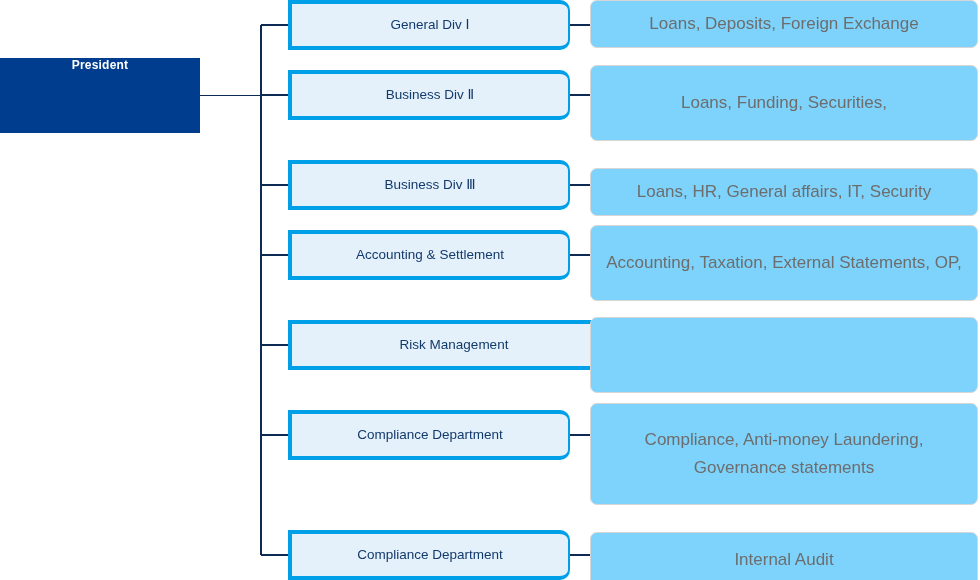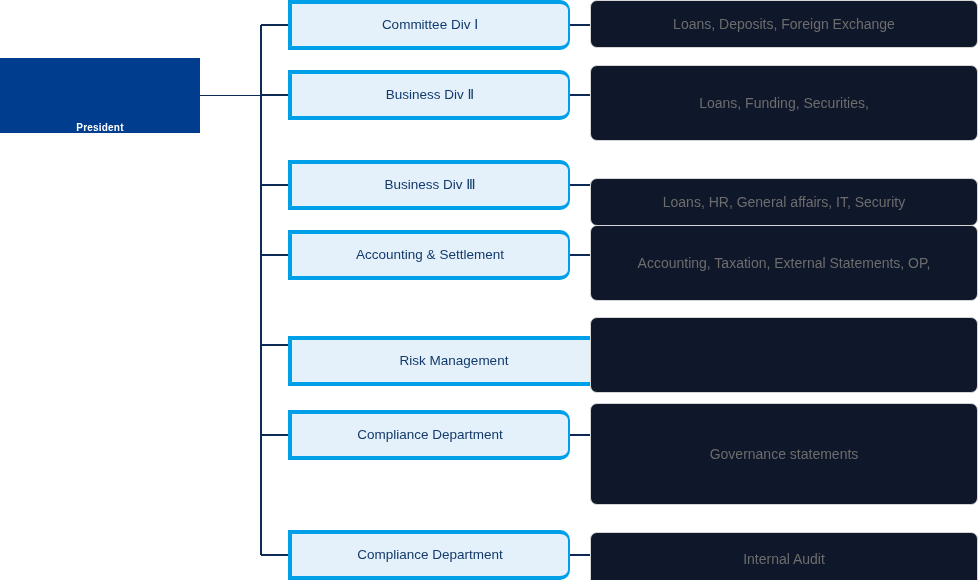--- a/index.html
+++ b/index.html
@@ -29,25 +29,25 @@
     top: 0;
     width: 980px;
     height: 580px;
     pointer-events: none;
   }
 
   
   .root-node {
     position: absolute;
     display: flex;
-    align-items: flex-end;
+    align-items: flex-start;
     justify-content: center;
     box-sizing: border-box;
     color: #ffffff;
-    font-size: 10px;
+    font-size: 12px;
     font-weight: bold;
     letter-spacing: 0.2px;
   }
 
   
   .unit-node {
     position: absolute;
     box-sizing: border-box;
     display: flex;
     align-items: center;
@@ -64,25 +64,25 @@
     line-height: 1.35;
   }
 
   
   .duty-node {
     position: absolute;
     box-sizing: border-box;
     display: flex;
     align-items: center;
     justify-content: center;
-    background: #0f172a;
+    background: #7dd3fc;
     border: 1px solid #d6d6d6;
     border-radius: 7px;
     color: #6d6d6d;
-    font-size: 14px;
+    font-size: 17px;
     text-align: center;
     line-height: 1.62;
     padding: 22px 12px;
   }
   .duty-node .duty-text {
     display: block;
     width: 100%;
   }
   .duty-node .duty-line {
     display: block;
@@ -111,63 +111,64 @@
       <line x1="261" y1="555" x2="288" y2="555" stroke="#0d2a55" stroke-width="1.6" shape-rendering="crispEdges"></line>
       <line x1="570" y1="555" x2="590" y2="555" stroke="#0d2a55" stroke-width="1.6" shape-rendering="crispEdges"></line>
     </svg>
 
   <div class="root-node" id="root-node" style="left: 0px; top: 58px; width: 200px; height: 75px; background: rgb(0, 61, 143); color: rgb(255, 255, 255);">
     <span>President</span>
   </div>
 
   <div id="nodes-layer">
       <div class="unit-node" style="left: 288px; top: 0px; width: 282px; height: 50px;">
-        <span>Committee Div Ⅰ</span>
+        <span>General Div Ⅰ</span>
       </div>
       <div class="duty-node" style="left: 590px; top: 0px; width: 388px; height: 48px;">
         <span class="duty-text">
           <span class="duty-line">Loans, Deposits, Foreign Exchange</span>
         </span>
       </div>
       <div class="unit-node" style="left: 288px; top: 70px; width: 282px; height: 50px;">
         <span>Business Div Ⅱ</span>
       </div>
       <div class="duty-node" style="left: 590px; top: 65px; width: 388px; height: 76px;">
         <span class="duty-text">
           <span class="duty-line">Loans, Funding, Securities,</span>
         </span>
       </div>
       <div class="unit-node" style="left: 288px; top: 160px; width: 282px; height: 50px;">
         <span>Business Div Ⅲ</span>
       </div>
-      <div class="duty-node" style="left: 590px; top: 178px; width: 388px; height: 48px;">
+      <div class="duty-node" style="left: 590px; top: 168px; width: 388px; height: 48px;">
         <span class="duty-text">
           <span class="duty-line">Loans, HR, General affairs, IT, Security</span>
         </span>
       </div>
       <div class="unit-node" style="left: 288px; top: 230px; width: 282px; height: 50px;">
         <span>Accounting &amp; Settlement</span>
       </div>
       <div class="duty-node" style="left: 590px; top: 225px; width: 388px; height: 76px;">
         <span class="duty-text">
           <span class="duty-line">Accounting, Taxation, External Statements, OP,</span>
         </span>
       </div>
-      <div class="unit-node" style="left: 288px; top: 336px; width: 330px; height: 50px;">
+      <div class="unit-node" style="left: 288px; top: 320px; width: 330px; height: 50px;">
         <span>Risk Management</span>
       </div>
       <div class="duty-node" style="left: 590px; top: 317px; width: 388px; height: 76px;">
         <span class="duty-text">
         </span>
       </div>
       <div class="unit-node" style="left: 288px; top: 410px; width: 282px; height: 50px;">
         <span>Compliance Department</span>
       </div>
       <div class="duty-node" style="left: 590px; top: 403px; width: 388px; height: 102px;">
         <span class="duty-text">
+          <span class="duty-line">Compliance, Anti-money Laundering,</span>
           <span class="duty-line">Governance statements</span>
         </span>
       </div>
       <div class="unit-node" style="left: 288px; top: 530px; width: 282px; height: 50px;">
         <span>Compliance Department</span>
       </div>
       <div class="duty-node" style="left: 590px; top: 532px; width: 388px; height: 55px;">
         <span class="duty-text">
           <span class="duty-line">Internal Audit</span>
         </span>

